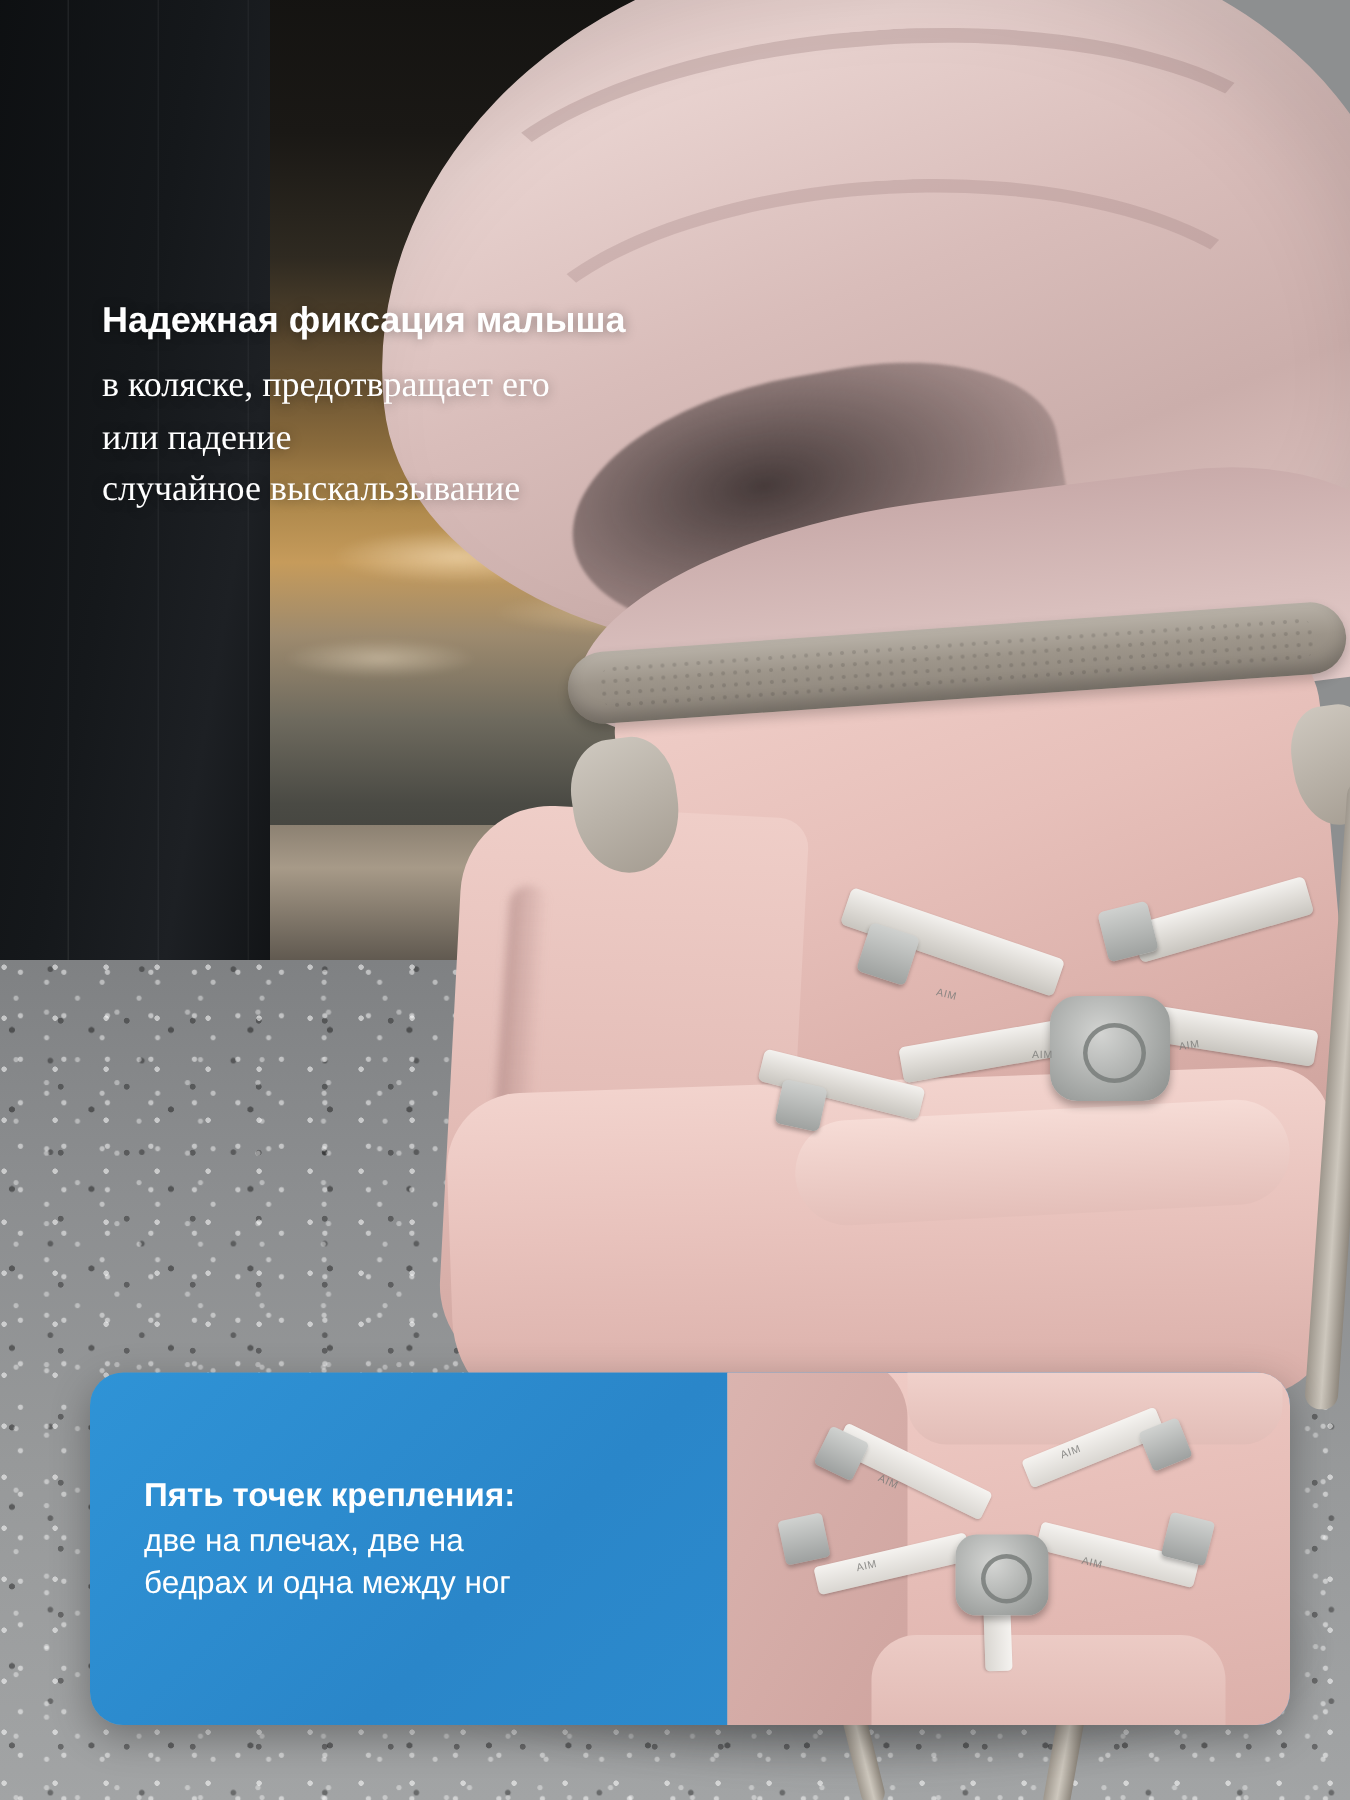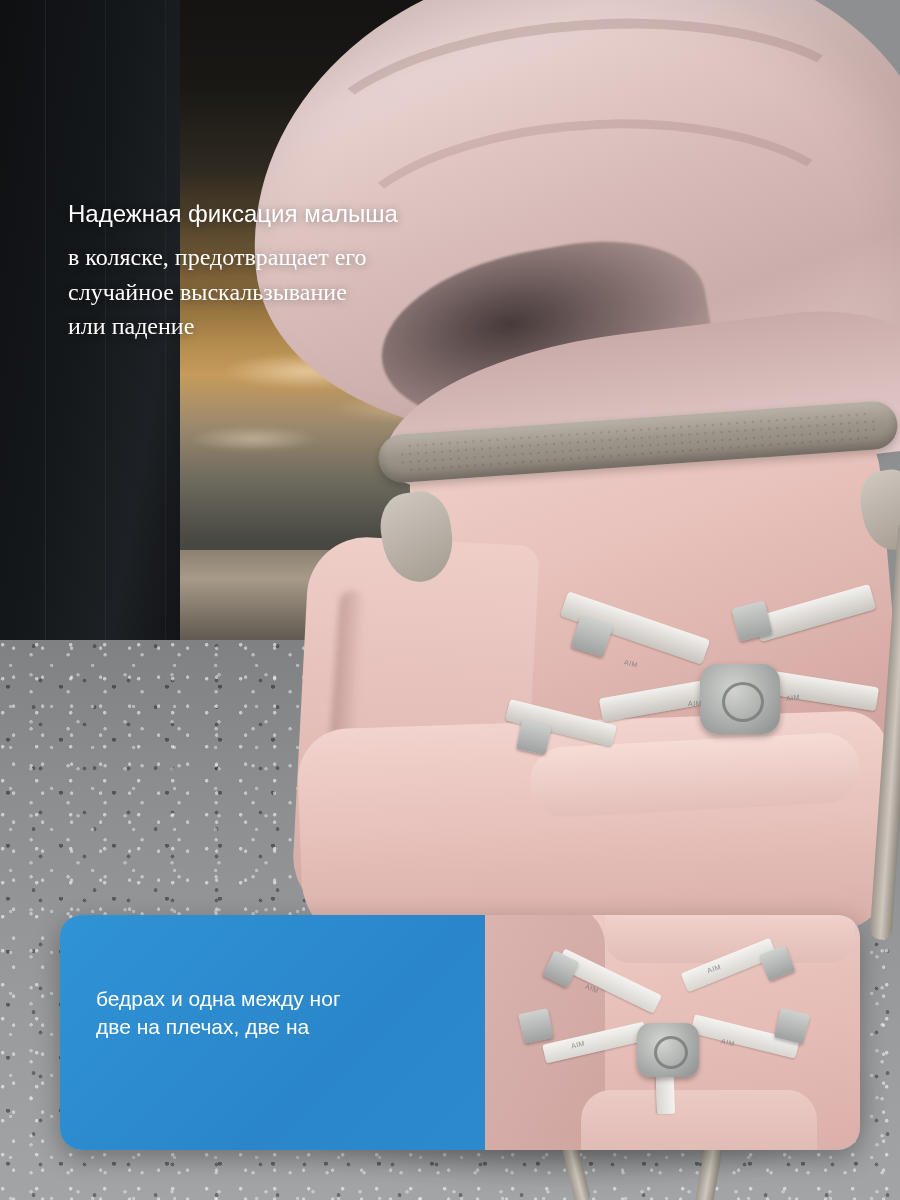--- a/index.html
+++ b/index.html
@@ -280,21 +280,21 @@
     font-weight: bold;
     color: #ffffff;
     letter-spacing: -0.4px;
     text-shadow: 0 1px 10px rgba(0,0,0,.35);
   }
   .sub-strong {
     position: absolute;
     left: 68px; top: 200px;
     width: 560px;
     font-size: 24px;
-    font-weight: normal;
+    font-weight: bold;
     color: #ffffff;
     text-shadow: 0 1px 8px rgba(0,0,0,.35);
   }
   .sub-body {
     position: absolute;
     left: 68px; top: 240px;
     width: 520px;
     font-size: 24px;
     line-height: 1.44;
     color: #ffffff;
@@ -438,30 +438,31 @@
     <span class="strap-label" style="left:688px; top:700px;">AIM</span>
   </div>
 
   <div class="headline">
   </div>
 
   <div class="sub-strong">Надежная фиксация малыша</div>
 
   <div class="sub-body">
     <div>в коляске, предотвращает его</div>
+    <div>или падение</div>
     <div>случайное выскальзывание</div>
-    <div>или падение</div>
   </div>
 
   <div class="callout">
 
     <div class="callout-text">
+      <div class="callout-title">Пять точек крепления:</div>
       <div class="callout-body">
+        <div>две на плечах, две на</div>
         <div>бедрах и одна между ног</div>
-        <div>две на плечах, две на</div>
       </div>
     </div>
 
     <div class="callout-photo">
       <div class="cp-seat-left"></div>
       <div class="cp-pad-top"></div>
       <div class="cp-pad-bottom"></div>
 
       <div class="cp-strap" style="left:70px; top:56px; width:108px; height:20px; transform:rotate(26deg);"></div>
       <div class="cp-strap" style="left:196px; top:40px; width:96px; height:20px; transform:rotate(-22deg);"></div>

